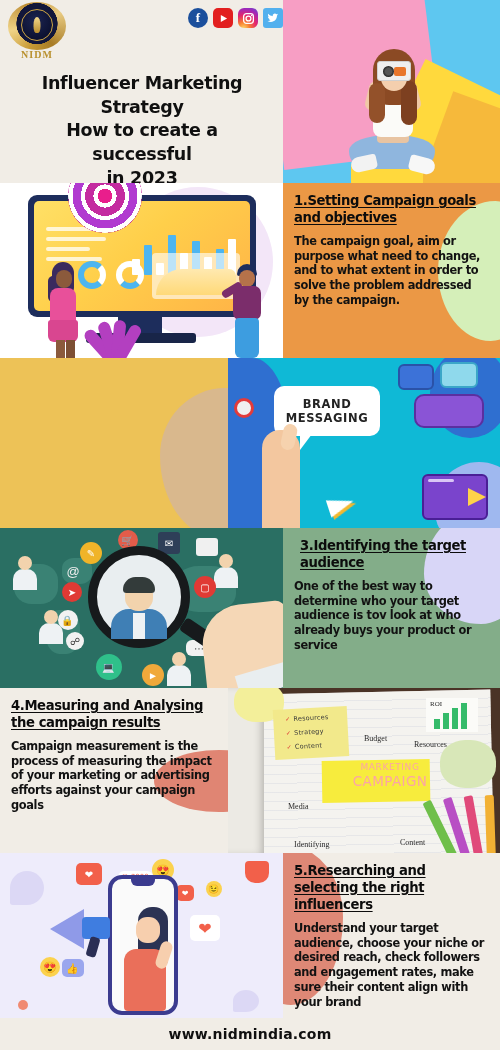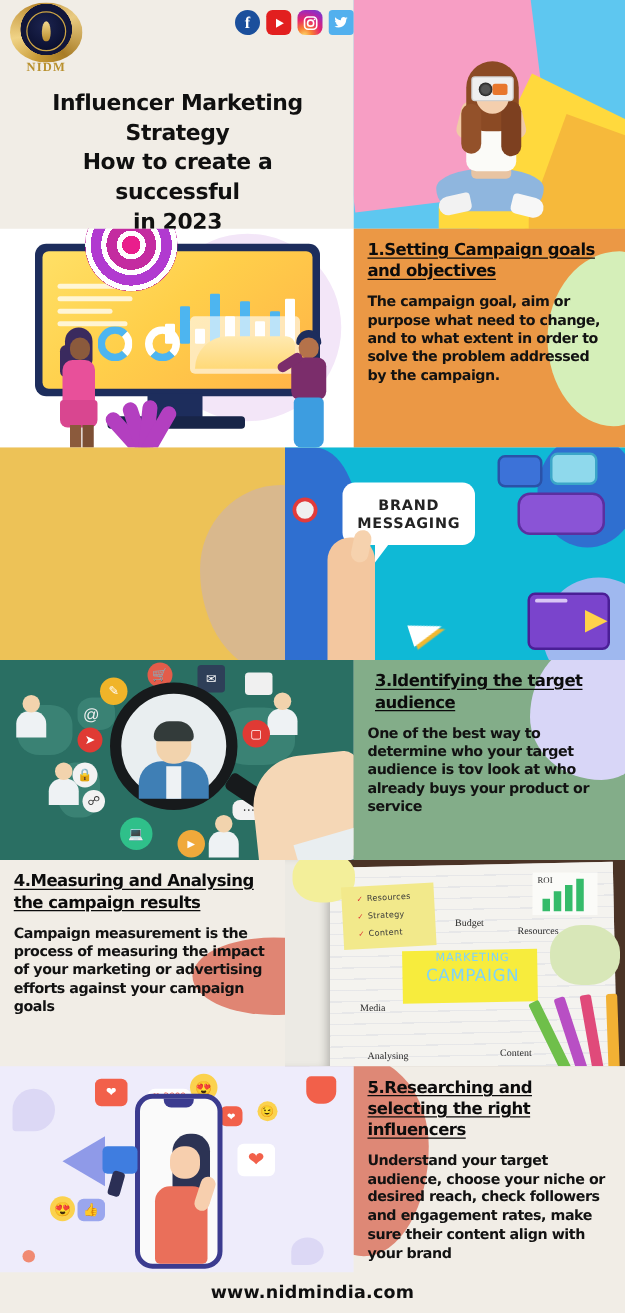--- a/index.html
+++ b/index.html
@@ -201,22 +201,22 @@
      transform:rotate(-1.2deg); }
   .nb-lines { position:absolute; left:0; top:0; width:100%; height:100%;
      background:repeating-linear-gradient(#f4f3ef 0 8px, #e2e3e6 8px 9px); opacity:.75; }
   .nb-left { position:absolute; left:-14px; top:0; width:50px; height:100%; background:#eceae4;
      box-shadow:inset -6px 0 8px -4px rgba(0,0,0,.25); }
   .sticky { position:absolute; left:46px; top:20px; width:74px; height:50px; background:#f2e98b; transform:rotate(-3deg); }
   .sticky b { display:block; font-family:"DejaVu Sans",sans-serif; font-size:6.5px; color:#3a3a3a;
      margin:6px 0 0 12px; letter-spacing:.2px; font-weight:normal; }
   .sticky b:before { content:"\2713"; color:#d33; margin-right:3px; font-size:6px; }
   .hl { position:absolute; left:94px; top:72px; width:108px; height:42px; background:#f7ec3d; transform:rotate(-1deg); }
-  .hl-t { position:absolute; left:98px; top:74px; width:104px; text-align:center;
-     font-family:"DejaVu Sans", sans-serif; color:#7dd3fc; }
+  .hl-t { position:absolute; left:110px; top:74px; width:104px; text-align:center;
+     font-family:"DejaVu Sans", sans-serif; color:#fca5a5; }
   .hl-t i { display:block; font-style:normal; font-size:9px; letter-spacing:.6px; }
   .hl-t i.big { font-size:13.5px; letter-spacing:.4px; margin-top:1px; }
   .nb-lbl { position:absolute; font-family:Liberation Serif, serif; font-size:8px; color:#2a2a2a; }
   .roi { position:absolute; right:22px; top:10px; width:52px; height:34px; background:#fbfbf8; }
   .roi i { position:absolute; bottom:3px; width:6px; background:#35bb6a; }
   .pencils { position:absolute; right:-6px; bottom:-8px; width:70px; height:70px; }
   .pencils i { position:absolute; bottom:0; width:9px; height:66px; border-radius:2px; transform-origin:bottom; }
   .crumple { position:absolute; border-radius:45%; }
 
   
@@ -500,21 +500,21 @@
           <i style="left:35px;height:26px"></i>
       </div>
       <div class="hl"></div>
       <div class="hl-t">
         <i>MARKETING</i>
         <i class="big">CAMPAIGN</i>
       </div>
       <span class="nb-lbl" style="left:136px;top:46px;">Budget</span>
       <span class="nb-lbl" style="left:186px;top:52px;">Resources</span>
       <span class="nb-lbl" style="left:60px;top:114px;">Media</span>
-      <span class="nb-lbl" style="left:66px;top:152px;">Analysing</span>
+      <span class="nb-lbl" style="left:66px;top:152px;">Identifying</span>
       <span class="nb-lbl" style="left:120px;top:150px;width:34px;line-height:1.05;margin-top:48px;">Social Media</span>
       <span class="nb-lbl" style="left:172px;top:150px;">Content</span>
       <div class="pencils">
         <i style="right:46px;background:#6fbf4a;transform:rotate(-26deg)"></i>
         <i style="right:34px;background:#b84fc4;transform:rotate(-18deg)"></i>
         <i style="right:22px;background:#e04a7a;transform:rotate(-10deg)"></i>
         <i style="right:10px;background:#f2b134;transform:rotate(-2deg)"></i>
       </div>
     </div>
   </div>

